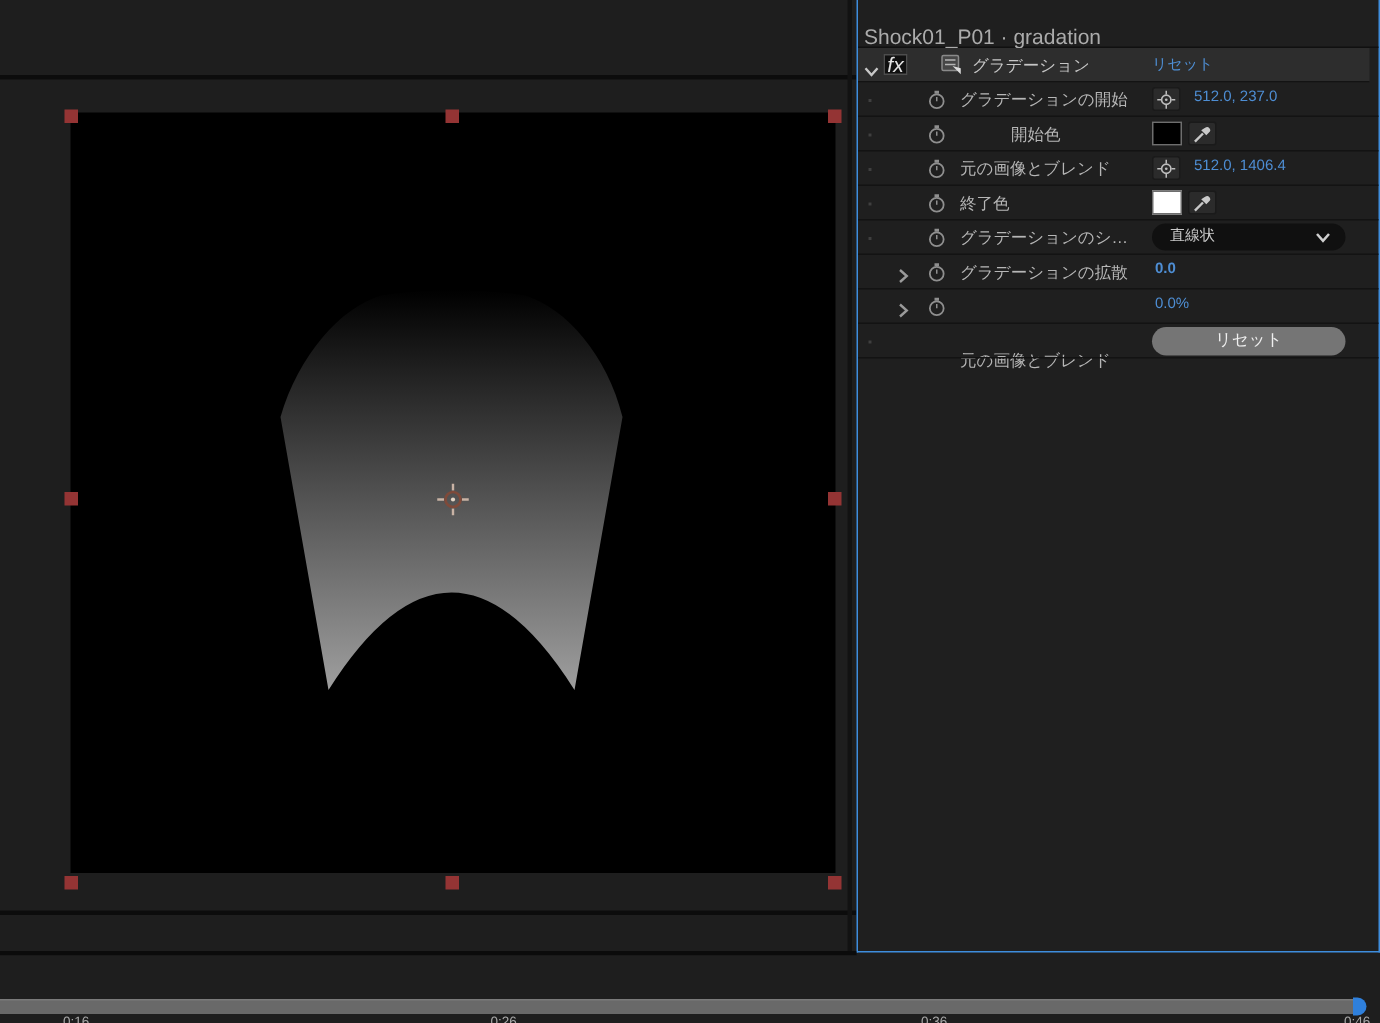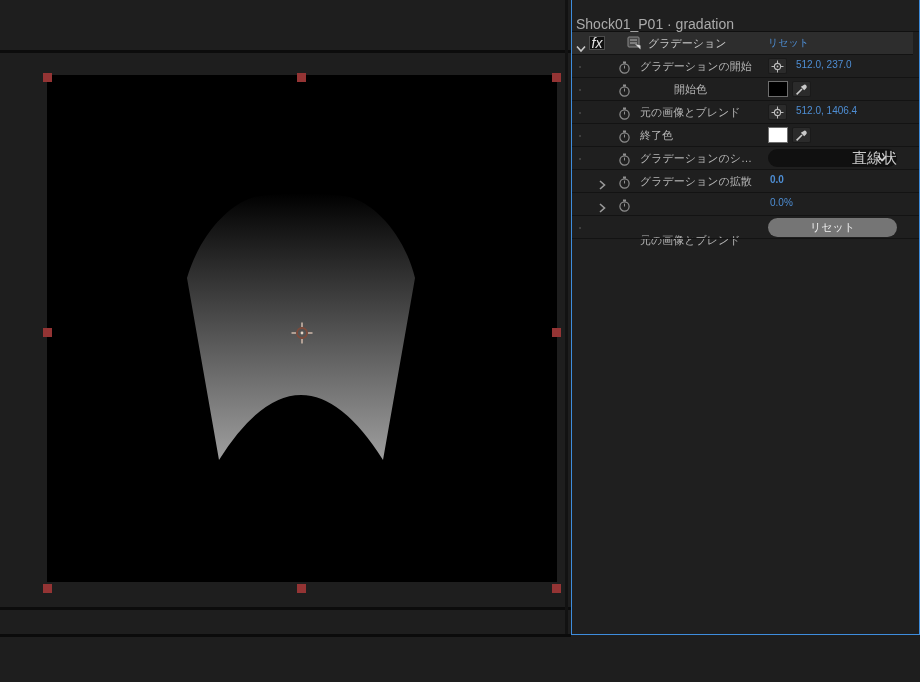--- a/index.html
+++ b/index.html
@@ -38,21 +38,21 @@
   .row-sel { background:#2d2d2d; width:341px; }
   .lbl { position:absolute; top:4px; font-size:11px; color:#b6b6b6; white-space:nowrap; }
   .val { position:absolute; top:4px; font-size:10px; color:#4e8ed4; white-space:nowrap; }
   .dot { position:absolute; left:7px; top:11px; width:2px; height:2px; background:#3f3f3f; }
   .sw-icon { position:absolute; left:46px; top:5px; }
   .exp { position:absolute; left:26px; top:6px; }
   .ibox { position:absolute; top:3px; width:19px; height:16px; background:#2b2b2b;
     border:1px solid #1a1a1a; border-radius:2px; display:flex; align-items:center; justify-content:center; }
   .swatch { position:absolute; left:196px; top:3px; width:20px; height:16px; border:1px solid #6e6e6e; }
   .dd { position:absolute; left:196px; top:2px; width:129px; height:18px; background:#101010;
-    border-radius:9px; color:#c9c9c9; font-size:15px; line-height:18px; padding-left:12px;text-align:right; }
+    border-radius:9px; color:#c9c9c9; font-size:10px; line-height:18px; padding-left:12px; }
   .dd svg { position:absolute; right:10px; top:6px; }
   .pill { position:absolute; left:196px; top:2px; width:129px; height:19px; background:#757575;
     border-radius:10px; color:#efefef; font-size:11px; text-align:center; line-height:19px; }
   #fx-badge { left:17px; top:4px; width:16px; height:14px; background:#101010; border:1px solid #4d4d4d;
     color:#e3e3e3; font-style:italic; font-size:14px; text-align:center; line-height:12px; }
   #effect-name { left:76px; top:4px; color:#c6c6c6; font-size:11px; }
   #reset-label { left:196px; top:4px; }
   #hdr-chev { left:4px; top:7px; }
   #effect-icon { left:55px; top:4px; }
 
@@ -241,14 +241,24 @@
           <span class="val" style="left:198px;">0.0%</span>
         </div>
         <div class="row" style="top: 216px;">
           <div class="dot"></div>
           <span class="pill">リセット</span>
         </div>
       </div>
   </div>
 
   <div id="bottom-divider" class="abs"></div>
+  <div id="bottombar" class="abs">
+    <div id="hscrollbar" class="abs"></div>
+    <div id="playhead" class="abs"></div>
+    <div id="ruler-host">
+        <span class="ruler-label" style="left: 42px;">0:16</span>
+        <span class="ruler-label" style="left: 327px;">0:26</span>
+        <span class="ruler-label" style="left: 614px;">0:36</span>
+        <span class="ruler-label" style="left: 896px;">0:46</span>
+      </div>
+  </div>
 
 </div>
 
 </body></html>

